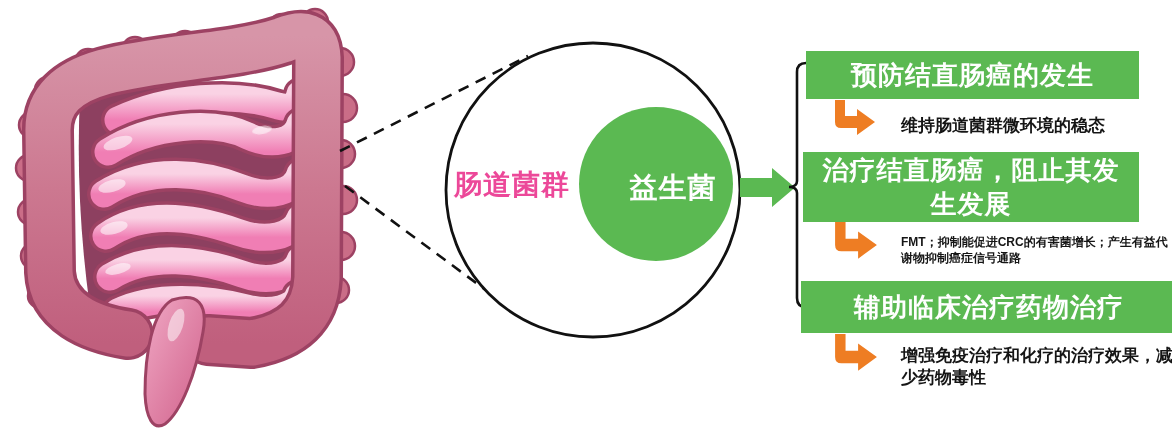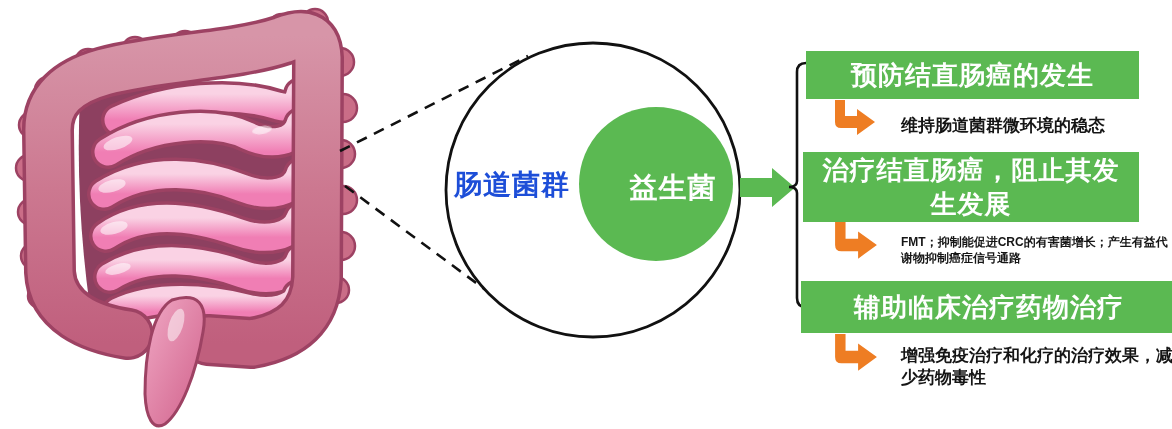--- a/index.html
+++ b/index.html
@@ -2,21 +2,21 @@
 <html><head>
 <meta charset="utf-8">
 <style>
   html,body{margin:0;padding:0;background:#fff;}
   .canvas{
     position:relative;width:1172px;height:429px;background:#ffffff;overflow:hidden;
     font-family:"Liberation Sans","DejaVu Sans",sans-serif;
   }
   .abs{position:absolute;}
   svg{display:block;}
-  .lbl{position:absolute;font-weight:700;line-height:1.05;text-align:center;color:#1d4ed8;}
+  .lbl{position:absolute;font-weight:700;line-height:1.05;text-align:center;color:#ec4899;}
   .lbl-outer{left:450px;top:170px;width:124px;font-size:28px;letter-spacing:1px;}
   .lbl-inner{left:611px;top:173px;width:92px;font-size:28px;color:#fff;letter-spacing:1px;margin-left:16px;}
   .benefit-box{
     position:absolute;background:#5bb952;color:#fff;font-weight:700;
     display:flex;align-items:center;justify-content:center;text-align:center;
     font-size:26px;line-height:34px;letter-spacing:1px;
   }
   .box-1{left:806px;top:51px;width:333px;height:48px;}
   .box-2{left:803px;top:152px;width:336px;height:70px;padding:0 14px;box-sizing:border-box;}
   .box-3{left:801px;top:281px;width:376px;height:52px;}

